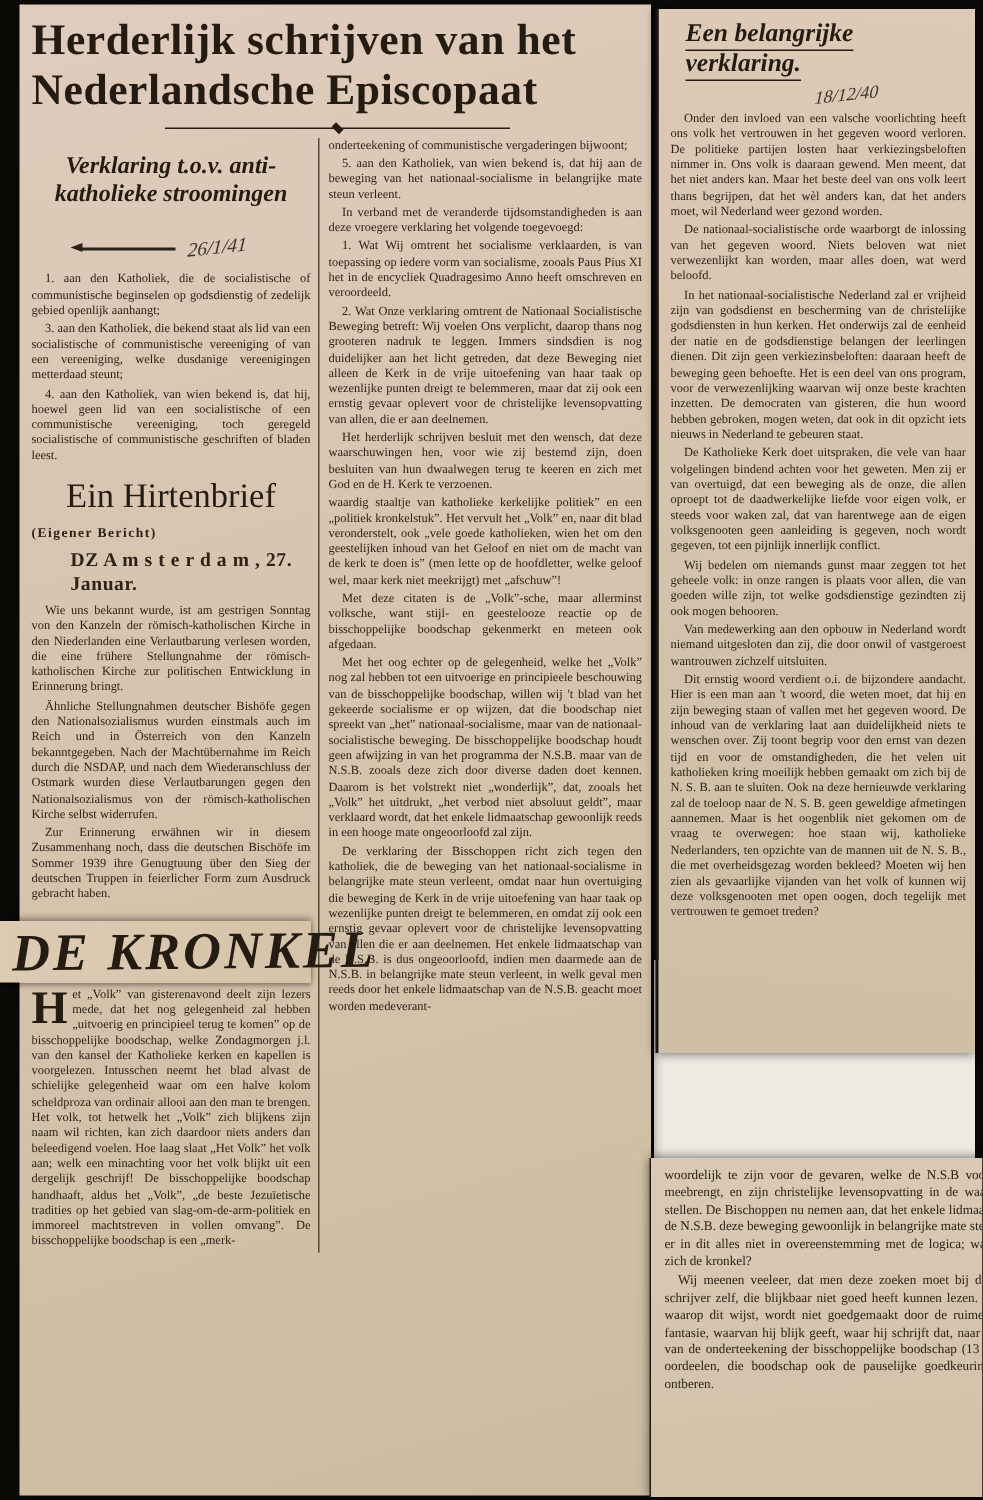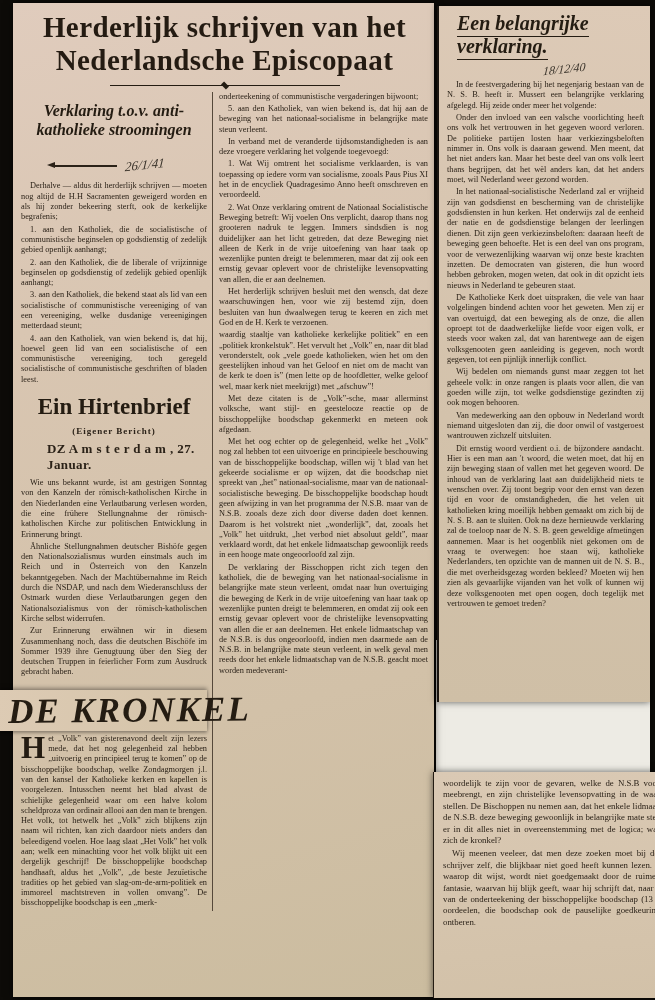--- a/index.html
+++ b/index.html
@@ -3,54 +3,54 @@
 <meta charset="utf-8">
 <style>
   html,body{margin:0;padding:0;background:#0d0b08;}
   .stage{position:relative;width:655px;height:1000px;background:#0d0b08;overflow:hidden;
          font-family:"Liberation Serif","DejaVu Serif",serif;color:#2b2218;}
   .clip{position:absolute;box-sizing:border-box;}
   
   .clip-main{left:13px;top:3px;width:421px;height:994px;
     background:linear-gradient(165deg,#e0ccbd 0%,#d9c6b2 30%,#d2c1a8 70%,#cbbc9f 100%);
     box-shadow:0 0 8px rgba(0,0,0,.65);padding:6px 6px 0 8px;}
-  .headline{margin:2px 0 0;text-align:center;font-size:29px;line-height:1.15;font-weight:600;
+  .headline{margin:2px 0 0;font-size:29px;line-height:1.15;font-weight:600;
     color:#241b12;letter-spacing:.4px;}
   .divider{width:230px;margin:4px auto 2px;height:8px;position:relative;}
   .divider::before{content:"";position:absolute;left:0;right:0;top:3px;height:1.6px;background:#241c12;}
   .divider::after{content:"";position:absolute;left:50%;top:0;width:7px;height:7px;background:#241c12;
     transform:translateX(-50%) rotate(45deg) scaleY(.62);}
   .columns{display:flex;margin-top:2px;}
   .col-left{width:186px;padding-right:5px;}
   .col-mid{flex:1;border-left:1px solid #55483a;padding-left:6px;}
   .p{font-size:8.3px;line-height:10.3px;text-align:justify;margin:0 0 2px;text-indent:9px;}
   .noindent{text-indent:0;}
   .subhead{font-style:italic;font-weight:bold;font-size:16px;line-height:1.18;text-align:center;
     margin:10px 0 18px;color:#241c12;}
   .subhead-row{display:flex;align-items:center;gap:8px;margin:2px 0 8px 26px;}
   .arrow{position:relative;width:70px;height:9px;flex:none;}
   .arrow::before{content:"";position:absolute;left:6px;right:0;top:4px;height:1.6px;background:#2b2218;}
   .arrow::after{content:"";position:absolute;left:0;top:1px;border-top:3.5px solid transparent;
     border-bottom:3.5px solid transparent;border-right:8px solid #2b2218;}
   .handwriting{font-style:italic;font-size:13px;color:#3c352c;display:inline-block;
     transform:rotate(-6deg) skewX(-10deg);white-space:nowrap;}
-  .hb-title{text-align:center;font-size:23px;font-weight:bold;margin:9px 0 6px;color:#241c12;}
-  .hb-byline{text-align:center;font-size:9px;font-weight:bold;letter-spacing:1px;margin-bottom:5px;}
+  .hb-title{text-align:center;font-size:23px;font-weight:normal;margin:9px 0 6px;color:#241c12;}
+  .hb-byline{font-size:9px;font-weight:bold;letter-spacing:1px;margin-bottom:5px;}
   .hb-dateline{font-size:13px;font-weight:bold;letter-spacing:.4px;margin:0 0 5px 26px;}
   .kronkel-strip{margin:12px 0 3px -21px;padding:3px 2px 3px 8px;
     background:linear-gradient(100deg,#ddcbb4,#d4c3a8);
     box-shadow:0 -2px 4px rgba(0,0,0,.35),0 2px 3px rgba(0,0,0,.3);text-align:right;}
   .kronkel-title{margin:0;font-style:italic;font-weight:bold;font-size:35px;line-height:1;
     letter-spacing:2px;color:#241c12;transform:rotate(-.6deg);white-space:nowrap;}
   .dropcap{float:left;font-size:31px;line-height:25px;font-weight:bold;padding:1px 3px 0 0;color:#241c12;}
   
   .clip-right{left:437px;top:6px;width:213px;height:696px;
     background:linear-gradient(185deg,#ddcab7,#d3c2ab 60%,#cfbfa6);
     box-shadow:0 0 7px rgba(0,0,0,.6);padding:6px 6px 0 8px;border-left:2px solid #19140f;}
-  .right-title{margin:0 0 0 10px;font-style:italic;font-weight:bold;font-size:20px;color:#241c12;}
+  .right-title{margin:0 0 0 10px;font-style:italic;font-weight:bold;font-size:17px;color:#241c12;}
   .right-title span{border-bottom:1.6px solid #241c12;padding-bottom:2px;}
   .hw-right{margin:4px 0 3px 96px;font-size:12px;}
   .clip-right .p{font-size:8.3px;line-height:10.35px;}
   
   .paper-under{position:absolute;left:436px;top:640px;width:214px;height:145px;background:#edebe4;
     box-shadow:0 0 6px rgba(0,0,0,.5);}
   
   .clip-rb{left:433px;top:772px;width:268px;height:226px;
     background:linear-gradient(175deg,#dac9b4,#d2c1a8);
     box-shadow:0 0 7px rgba(0,0,0,.6);padding:6px 7px 0 9px;border-left:1px solid #241c12;}
@@ -71,23 +71,21 @@
     <div class="divider"></div>
 
     <div class="columns">
 
       <div class="col-left">
         <h2 class="subhead">Verklaring t.o.v. anti-katholieke stroomingen</h2>
         <div class="subhead-row">
           <div class="arrow"></div>
           <span class="handwriting">26/1/41</span>
         </div>
-        <p class="p">Derhalve — aldus dit herderlijk schrijven — moeten nog altijd de H.H Sacramenten geweigerd worden en als hij zonder bekeering sterft, ook de kerkelijke begrafenis;</p>
         <p class="p">1. aan den Katholiek, die de socialistische of communistische beginselen op godsdienstig of zedelijk gebied openlijk aanhangt;</p>
-        <p class="p">2. aan den Katholiek, die de liberale of vrijzinnige beginselen op godsdienstig of zedelijk gebied openlijk aanhangt;</p>
         <p class="p">3. aan den Katholiek, die bekend staat als lid van een socialistische of communistische vereeniging of van een vereeniging, welke dusdanige vereenigingen metterdaad steunt;</p>
         <p class="p">4. aan den Katholiek, van wien bekend is, dat hij, hoewel geen lid van een socialistische of een communistische vereeniging, toch geregeld socialistische of communistische geschriften of bladen leest.</p>
 
         <h3 class="hb-title">Ein Hirtenbrief</h3>
         <div class="hb-byline">(Eigener Bericht)</div>
         <div class="hb-dateline">DZ  A m s t e r d a m ,  27. Januar.</div>
         <p class="p">Wie uns bekannt wurde, ist am gestrigen Sonntag von den Kanzeln der römisch-katholischen Kirche in den Niederlanden eine Verlautbarung verlesen worden, die eine frühere Stellungnahme der römisch-katholischen Kirche zur politischen Entwicklung in Erinnerung bringt.</p>
         <p class="p">Ähnliche Stellungnahmen deutscher Bishöfe gegen den Nationalsozialismus wurden einstmals auch im Reich und in Österreich von den Kanzeln bekanntgegeben. Nach der Machtübernahme im Reich durch die NSDAP, und nach dem Wiederanschluss der Ostmark wurden diese Verlautbarungen gegen den Nationalsozialismus von der römisch-katholischen Kirche selbst widerrufen.</p>
         <p class="p">Zur Erinnerung erwähnen wir in diesem Zusammenhang noch, dass die deutschen Bischöfe im Sommer 1939 ihre Genugtuung über den Sieg der deutschen Truppen in feierlicher Form zum Ausdruck gebracht haben.</p>
 
@@ -114,22 +112,22 @@
       </div>
 
     </div>
   </section>
 
   <section class="clip clip-right">
     <h2 class="right-title">
       <span>Een belangrijke verklaring.</span>
     </h2>
     <div class="handwriting hw-right">18/12/40</div>
-    <p class="p">In de feestvergadering bij het negenjarig bestaan van de N. S. B. heeft ir. Mussert een belangrijke verklaring afgelegd. Hij zeide onder meer het volgende:</p>
     <p class="p">Onder den invloed van een valsche voorlichting heeft ons volk het vertrouwen in het gegeven woord verloren. De politieke partijen losten haar verkiezingsbeloften nimmer in. Ons volk is daaraan gewend. Men meent, dat het niet anders kan. Maar het beste deel van ons volk leert thans begrijpen, dat het wèl anders kan, dat het anders moet, wil Nederland weer gezond worden.</p>
+    <p class="p">De nationaal-socialistische orde waarborgt de inlossing van het gegeven woord. Niets beloven wat niet verwezenlijkt kan worden, maar alles doen, wat werd beloofd.</p>
     <p class="p">In het nationaal-socialistische Nederland zal er vrijheid zijn van godsdienst en bescherming van de christelijke godsdiensten in hun kerken. Het onderwijs zal de eenheid der natie en de godsdienstige belangen der leerlingen dienen. Dit zijn geen verkiezinsbeloften: daaraan heeft de beweging geen behoefte. Het is een deel van ons program, voor de verwezenlijking waarvan wij onze beste krachten inzetten. De democraten van gisteren, die hun woord hebben gebroken, mogen weten, dat ook in dit opzicht iets nieuws in Nederland te gebeuren staat.</p>
     <p class="p">De Katholieke Kerk doet uitspraken, die vele van haar volgelingen bindend achten voor het geweten. Men zij er van overtuigd, dat een beweging als de onze, die allen oproept tot de daadwerkelijke liefde voor eigen volk, er steeds voor waken zal, dat van harentwege aan de eigen volksgenooten geen aanleiding is gegeven, noch wordt gegeven, tot een pijnlijk innerlijk conflict.</p>
     <p class="p">Wij bedelen om niemands gunst maar zeggen tot het geheele volk: in onze rangen is plaats voor allen, die van goeden wille zijn, tot welke godsdienstige gezindten zij ook mogen behooren.</p>
     <p class="p">Van medewerking aan den opbouw in Nederland wordt niemand uitgesloten dan zij, die door onwil of vastgeroest wantrouwen zichzelf uitsluiten.</p>
     <p class="p">Dit ernstig woord verdient o.i. de bijzondere aandacht. Hier is een man aan 't woord, die weten moet, dat hij en zijn beweging staan of vallen met het gegeven woord. De inhoud van de verklaring laat aan duidelijkheid niets te wenschen over. Zij toont begrip voor den ernst van dezen tijd en voor de omstandigheden, die het velen uit katholieken kring moeilijk hebben gemaakt om zich bij de N. S. B. aan te sluiten. Ook na deze hernieuwde verklaring zal de toeloop naar de N. S. B. geen geweldige afmetingen aannemen. Maar is het oogenblik niet gekomen om de vraag te overwegen: hoe staan wij, katholieke Nederlanders, ten opzichte van de mannen uit de N. S. B., die met overheidsgezag worden bekleed? Moeten wij hen zien als gevaarlijke vijanden van het volk of kunnen wij deze volksgenooten met open oogen, doch tegelijk met vertrouwen te gemoet treden?</p>
   </section>
 
   <section class="clip clip-rb">
     <p class="p noindent">woordelijk te zijn voor de gevaren, welke de N.S.B voor de Kerk meebrengt, en zijn christelijke levensopvatting in de waagschaal te stellen. De Bischoppen nu nemen aan, dat het enkele lidmaatschap van de N.S.B. deze beweging gewoonlijk in belangrijke mate steunt. Wat is er in dit alles niet in overeenstemming met de logica; waar bevindt zich de kronkel?</p>
     <p class="p">Wij meenen veeleer, dat men deze zoeken moet bij den „Volk”-schrijver zelf, die blijkbaar niet goed heeft kunnen lezen. Het tekort, waarop dit wijst, wordt niet goedgemaakt door de ruime mate van fantasie, waarvan hij blijk geeft, waar hij schrijft dat, naar den datum van de onderteekening der bisschoppelijke boodschap (13 Januari) te oordeelen, die boodschap ook de pauselijke goedkeuring niet zal ontberen.</p>

